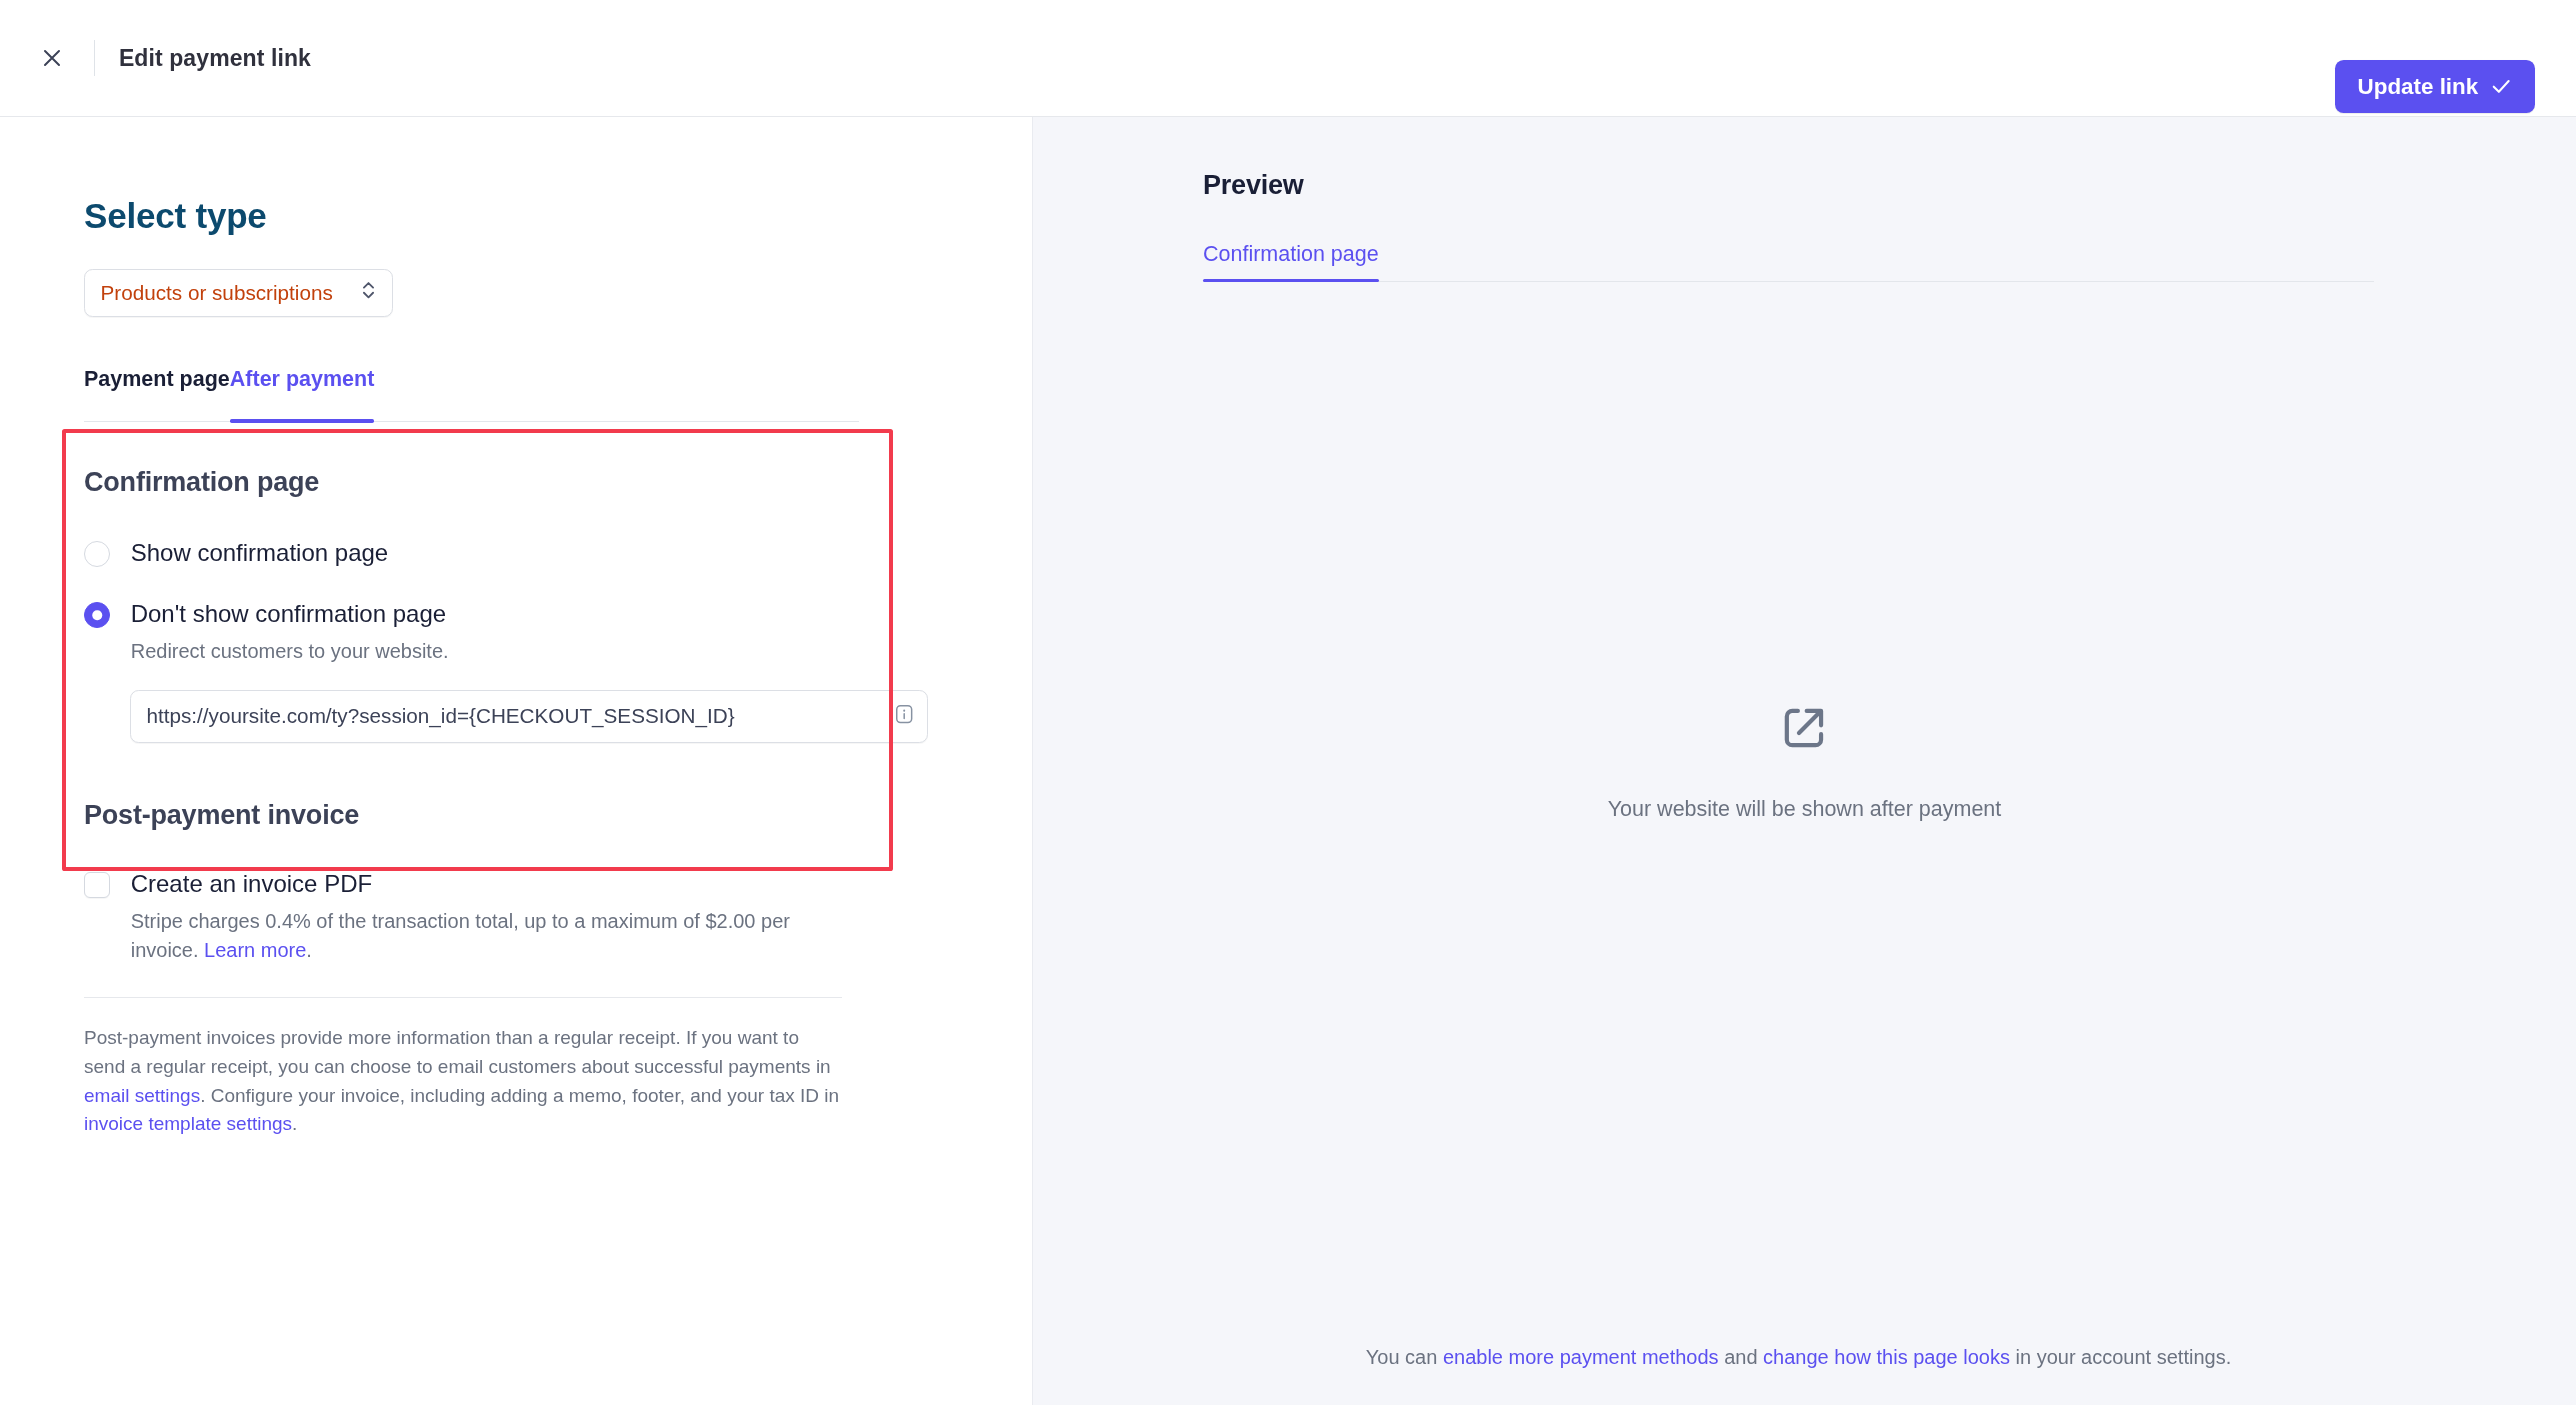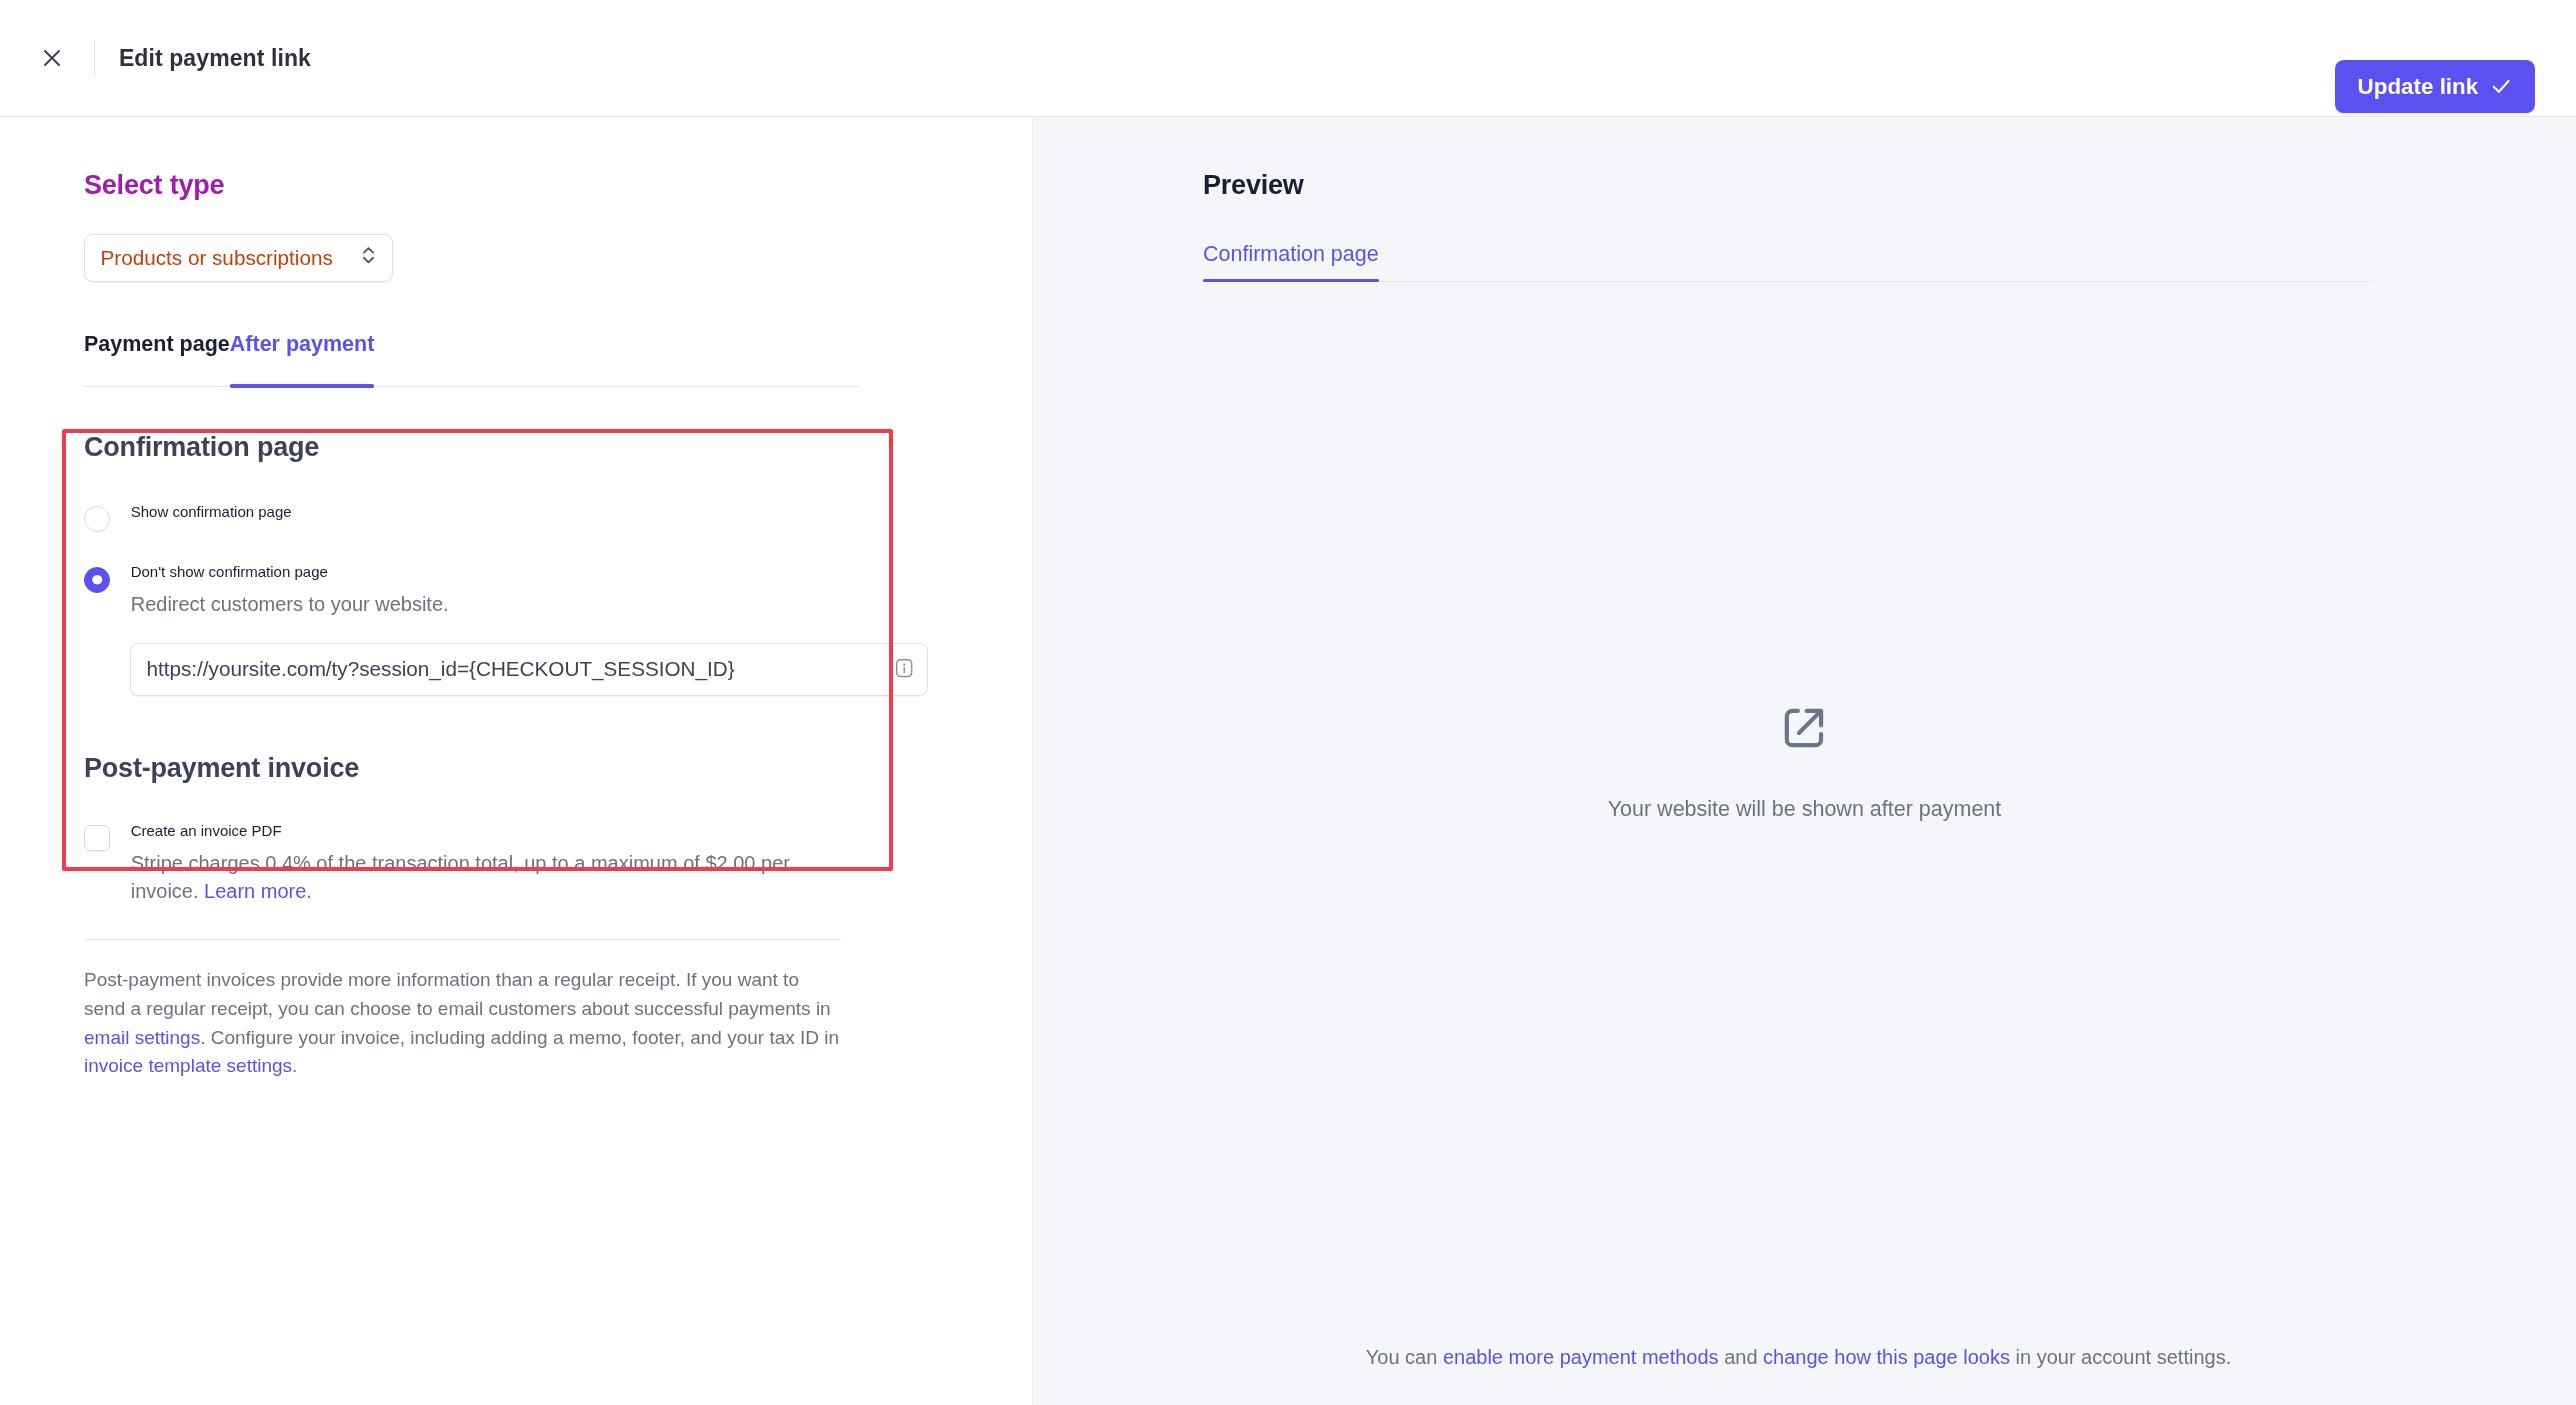--- a/index.html
+++ b/index.html
@@ -62,22 +62,23 @@
   .right {
     flex: 1;
     background: #f5f6fa;
     border-left: 0.9px solid #e9ebf0;
     position: relative;
     padding: 53px 16px 0 170px;
   }
 
   
   .h-section {
-    font-size: 27px; font-weight: 700; color: #a21caf;
+    font-size: 35px; font-weight: 700; color: #0c4a6e;
     letter-spacing: -0.2px;
+    margin-top: 26px;
   }
   .select-wrap { margin-top: 33px; }
   .select-box {
     display: inline-flex; align-items: center; gap: 27px;
     height: 48px; padding: 0 15.5px 0 15.5px;
     border: 0.9px solid #dcdfe5; border-radius: 8.6px;
     background: #ffffff;
     box-shadow: 0 0.9px 0.9px rgba(0,0,0,.04);
     font-size: 20.7px; color: #c2410c;
     cursor: pointer;
@@ -123,21 +124,21 @@
   }
   .radio.checked {
     background: #5b50f0; border-color: #5b50f0;
   }
   .radio.checked::after {
     content: ""; position: absolute;
     left: 50%; top: 50%; transform: translate(-50%,-50%);
     width: 9.5px; height: 9.5px; border-radius: 50%;
     background: #ffffff;
   }
-  .opt-label { font-size: 15px; color: #1a1f36; line-height: 1.25; }
+  .opt-label { font-size: 24px; color: #1a1f36; line-height: 1.25; }
   .opt-desc { font-size: 20px; color: #6b7280; margin-top: 8.6px; line-height: 1.3; }
 
   .url-field {
     margin-top: 26px; margin-left: 46px;
     width: 798px; height: 53px;
     border: 0.9px solid #dcdfe5; border-radius: 8.6px;
     background: #ffffff;
     box-shadow: 0 0.9px 0.9px rgba(0,0,0,.04);
     display: flex; align-items: center;
     padding: 0 12px 0 15.5px;

